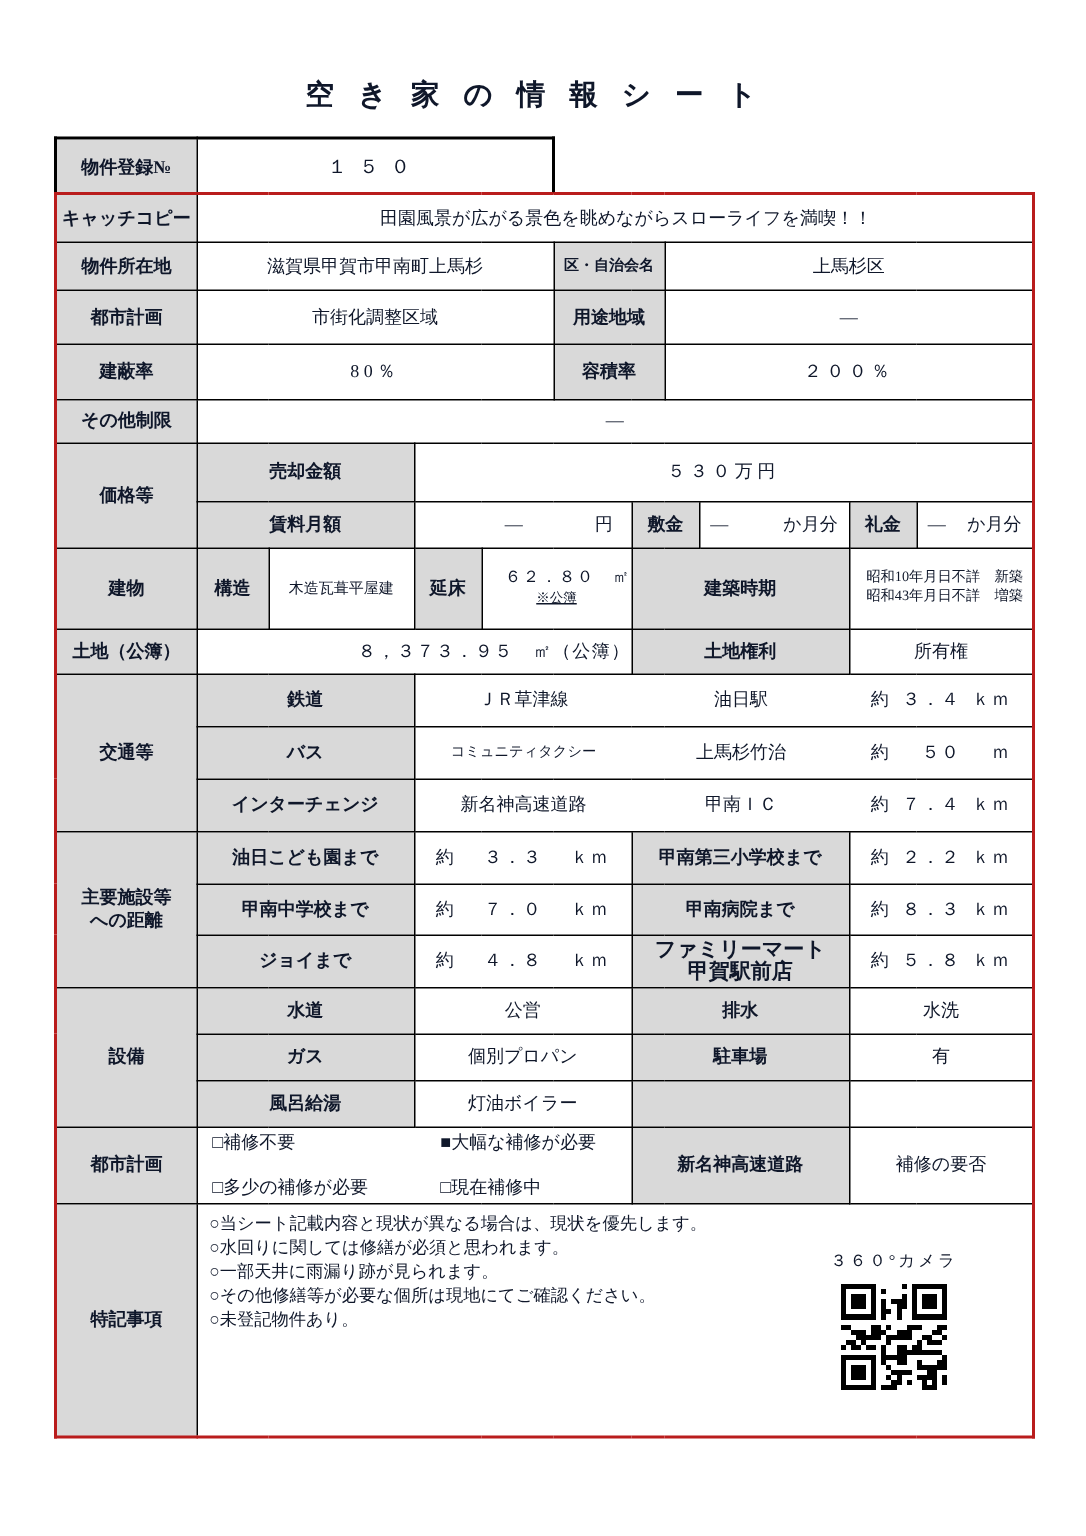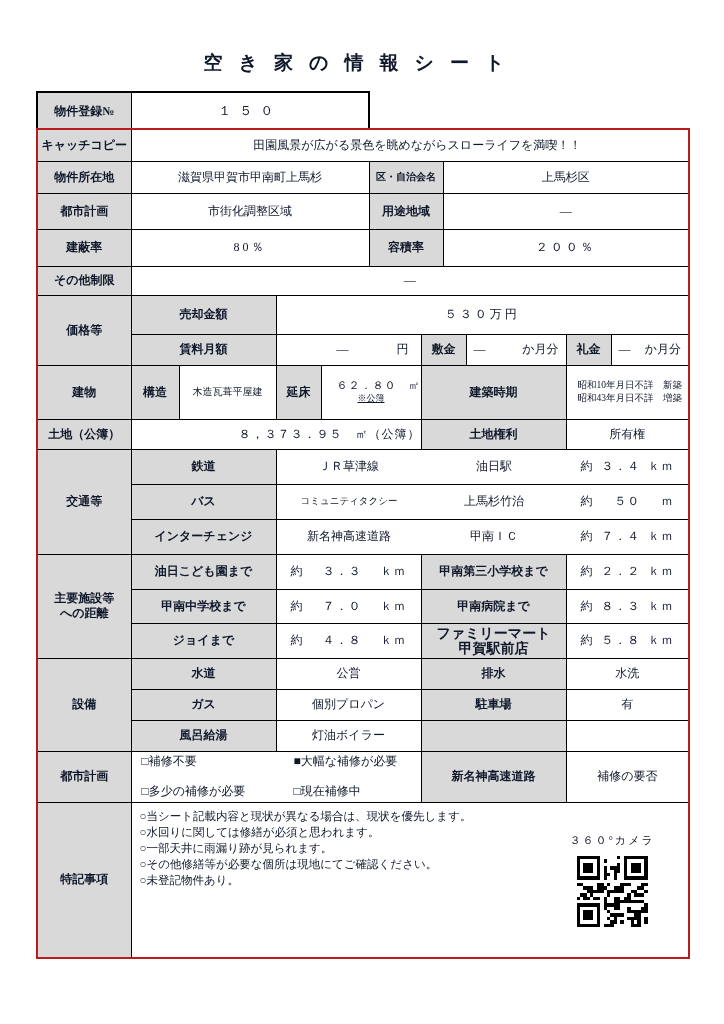--- a/index.html
+++ b/index.html
@@ -57,21 +57,21 @@
   .floor-note{font-size:9px;text-decoration:underline;}
   .built-cell{text-align:center;padding-left:5px;font-size:9.5px;line-height:13px;}
   .struct-val{font-size:10px;}
   .check-cell{vertical-align:middle;}
   .check-grid{
     display:grid;grid-template-columns:152px auto;
     row-gap:13px;text-align:left;padding-left:10px;font-size:12px;
   }
   .notes-cell{vertical-align:top;text-align:left;position:relative;}
   .notes-list{padding:5px 8px;font-size:11.5px;line-height:16px;}
-  .camera-block{position:absolute;top:30px;right:20px;width:112px;text-align:center;}
+  .camera-block{position:absolute;top:30px;right:36px;width:112px;text-align:center;}
   .camera-label{font-size:11px;letter-spacing:2px;margin-bottom:8px;}
   .qr-box svg{display:block;margin:0 auto;}
   .qr-box rect{fill:#000;}
 </style>
 </head>
 <body>
 
 <div class="page">
 
   <div class="sheet-title">空き家の情報シート</div>

